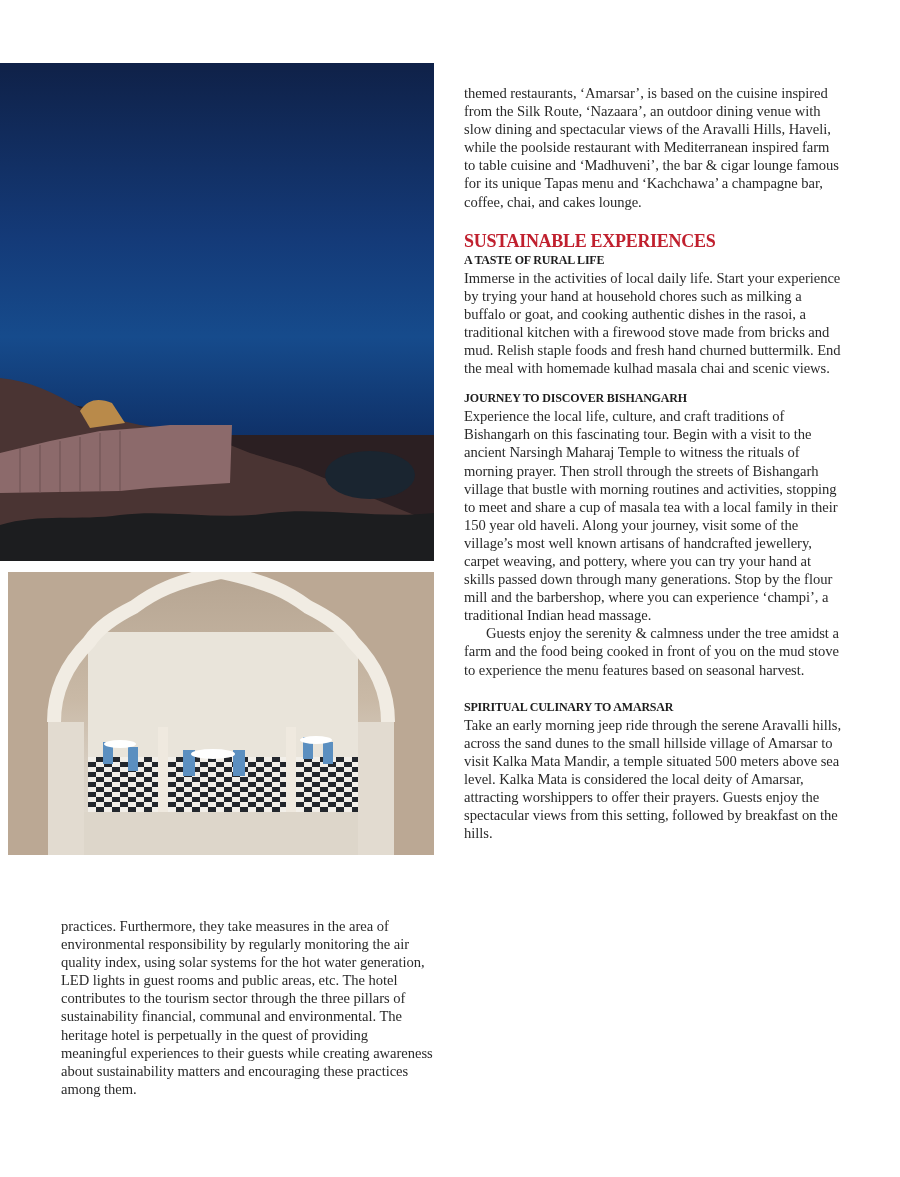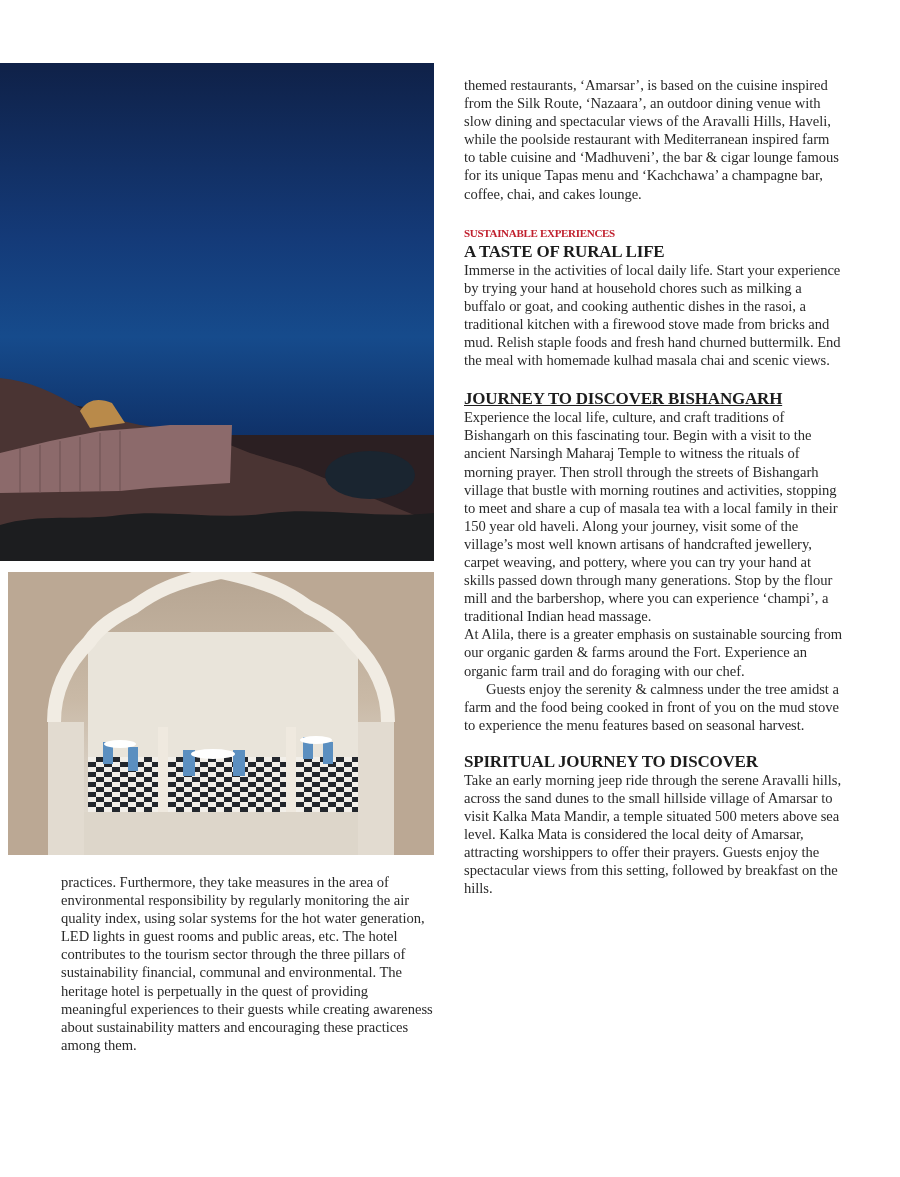--- a/index.html
+++ b/index.html
@@ -9,22 +9,22 @@
     background: linear-gradient(180deg, #0f2148 0%, #143a78 35%, #164b8c 55%, #0f3168 75%, #0b1f45 100%); }
   .photo-bottom { position: absolute; left: 8px; top: 572px; width: 426px; height: 283px; overflow: hidden;
     background: linear-gradient(180deg, #b6a592 0%, #c9b9a6 45%, #d8cfc3 70%, #e6e1d7 100%); }
   .photo-top svg, .photo-bottom svg { position: absolute; left: 0; top: 0; width: 100%; height: 100%; }
 
   .col { position: absolute; font-size: 14.6px; line-height: 18.1px; letter-spacing: -0.05px; }
   .col p { margin: 0; }
   .col .indent { text-indent: 22px; }
   .right { left: 464px; width: 380px; }
   .left-col { left: 61px; width: 376px; }
-  .sec-title { color: #c0202e; font-weight: bold; font-size: 11px; line-height: 19px; margin: 0; letter-spacing: -0.3px; }
-  .sub-title { font-weight: bold; font-size: 17px; line-height: 18px; margin: 0; color: #1d1d1d; letter-spacing: -0.2px; }
+  .sec-title { color: #c0202e; font-weight: bold; font-size: 18px; line-height: 19px; margin: 0; letter-spacing: -0.3px; }
+  .sub-title { font-weight: bold; font-size: 12px; line-height: 18px; margin: 0; color: #1d1d1d; letter-spacing: -0.2px; }
 </style>
 </head>
 <body>
 
 <div class="photo-top" aria-label="Fort wall on a rocky hill at dusk under a deep blue sky">
   <svg viewBox="0 0 434 498" preserveAspectRatio="none">
 
     <path d="M0 380 L60 340 L90 345 L120 360 L150 372 L434 372 L434 498 L0 498 Z" fill="#2b1f22"></path>
 
     <path d="M0 315 C30 318 55 330 80 345 L110 355 L140 362 L200 370 L250 390 L300 405 L360 430 L434 460 L434 498 L0 498 Z" fill="#4a3433"></path>
@@ -81,33 +81,32 @@
 
     <rect x="40" y="150" width="36" height="133" fill="#e2dbd0"></rect>
     <rect x="350" y="150" width="36" height="133" fill="#e2dbd0"></rect>
     <rect x="150" y="155" width="10" height="90" fill="#efe9df"></rect>
     <rect x="278" y="155" width="10" height="90" fill="#efe9df"></rect>
 
     <rect x="76" y="240" width="274" height="43" fill="#ddd6ca"></rect>
   </svg>
 </div>
 
-<div class="col left-col" style="top:873px;">
+<div class="col left-col" style="top:917px;">
   <p>practices. Furthermore, they take measures in the area of environmental responsibility by regularly monitoring the air quality index, using solar systems for the hot water generation, LED lights in guest rooms and public areas, etc. The hotel contributes to the tourism sector through the three pillars of sustainability   financial, communal and environmental. The heritage hotel is perpetually in the quest of providing meaningful experiences to their guests while creating awareness about sustainability matters and encouraging these practices among them.</p>
 </div>
 
-<div class="col right" style="top:76px;">
+<div class="col right" style="top:84px;">
   <p>themed restaurants, ‘Amarsar’, is based on the cuisine inspired from the Silk Route, ‘Nazaara’, an outdoor dining venue with slow dining and spectacular views of the Aravalli Hills, Haveli, while the poolside restaurant with Mediterranean inspired farm to table cuisine and ‘Madhuveni’, the bar &amp; cigar lounge famous for its unique Tapas menu and ‘Kachchawa’ a champagne bar, coffee, chai, and cakes lounge.</p>
 
   <h2 class="sec-title" style="margin-top:21px;">SUSTAINABLE EXPERIENCES</h2>
 
   <h3 class="sub-title">A TASTE OF RURAL LIFE</h3>
   <p>Immerse in the activities of local daily life. Start your experience by trying your hand at household chores such as milking a buffalo or goat, and cooking authentic dishes in the rasoi, a traditional kitchen with a firewood stove made from bricks and mud. Relish staple foods and fresh hand churned buttermilk. End the meal with homemade kulhad masala chai and scenic views.</p>
 
-  <h3 class="sub-title" style="margin-top:21px;text-decoration:underline;">JOURNEY TO DISCOVER BISHANGARH</h3>
+  <h3 class="sub-title" style="margin-top:12px;">JOURNEY TO DISCOVER BISHANGARH</h3>
   <p>Experience the local life, culture, and craft traditions of Bishangarh on this fascinating tour. Begin with a visit to the ancient Narsingh Maharaj Temple to witness the rituals of morning prayer. Then stroll through the streets of Bishangarh village that bustle with morning routines and activities, stopping to meet and share a cup of masala tea with a local family in their 150 year old haveli. Along your journey, visit some of the village’s most well known artisans of handcrafted jewellery, carpet weaving, and pottery, where you can try your hand at skills passed down through many generations. Stop by the flour mill and the barbershop, where you can experience ‘champi’, a traditional Indian head massage.</p>
 
-  <p>At Alila, there is a greater emphasis on sustainable sourcing from our organic garden &amp; farms around the Fort. Experience an organic farm trail and do foraging with our chef.</p>
   <p class="indent">Guests enjoy the serenity &amp; calmness under the tree amidst a farm and the food being cooked in front of you on the mud stove to experience the menu features based on seasonal harvest.</p>
 
-  <h3 class="sub-title" style="margin-top:19px;">SPIRITUAL JOURNEY TO DISCOVER</h3>
+  <h3 class="sub-title" style="margin-top:19px;">SPIRITUAL CULINARY TO AMARSAR</h3>
   <p>Take an early morning jeep ride through the serene Aravalli hills, across the sand dunes to the small hillside village of Amarsar to visit Kalka Mata Mandir, a temple situated 500 meters above sea level. Kalka Mata is considered the local deity of Amarsar, attracting worshippers to offer their prayers. Guests enjoy the spectacular views from this setting, followed by breakfast on the hills.</p>
 </div>
 
 </body></html>

